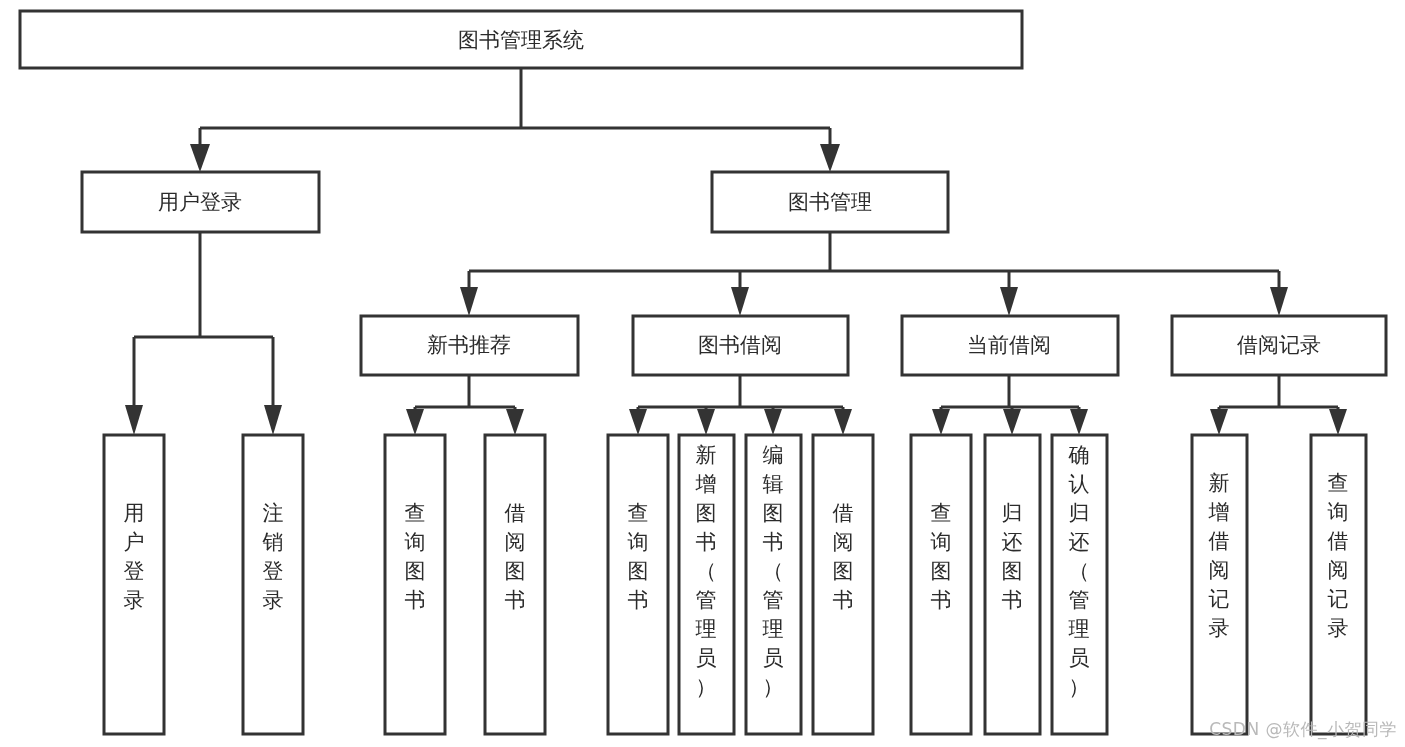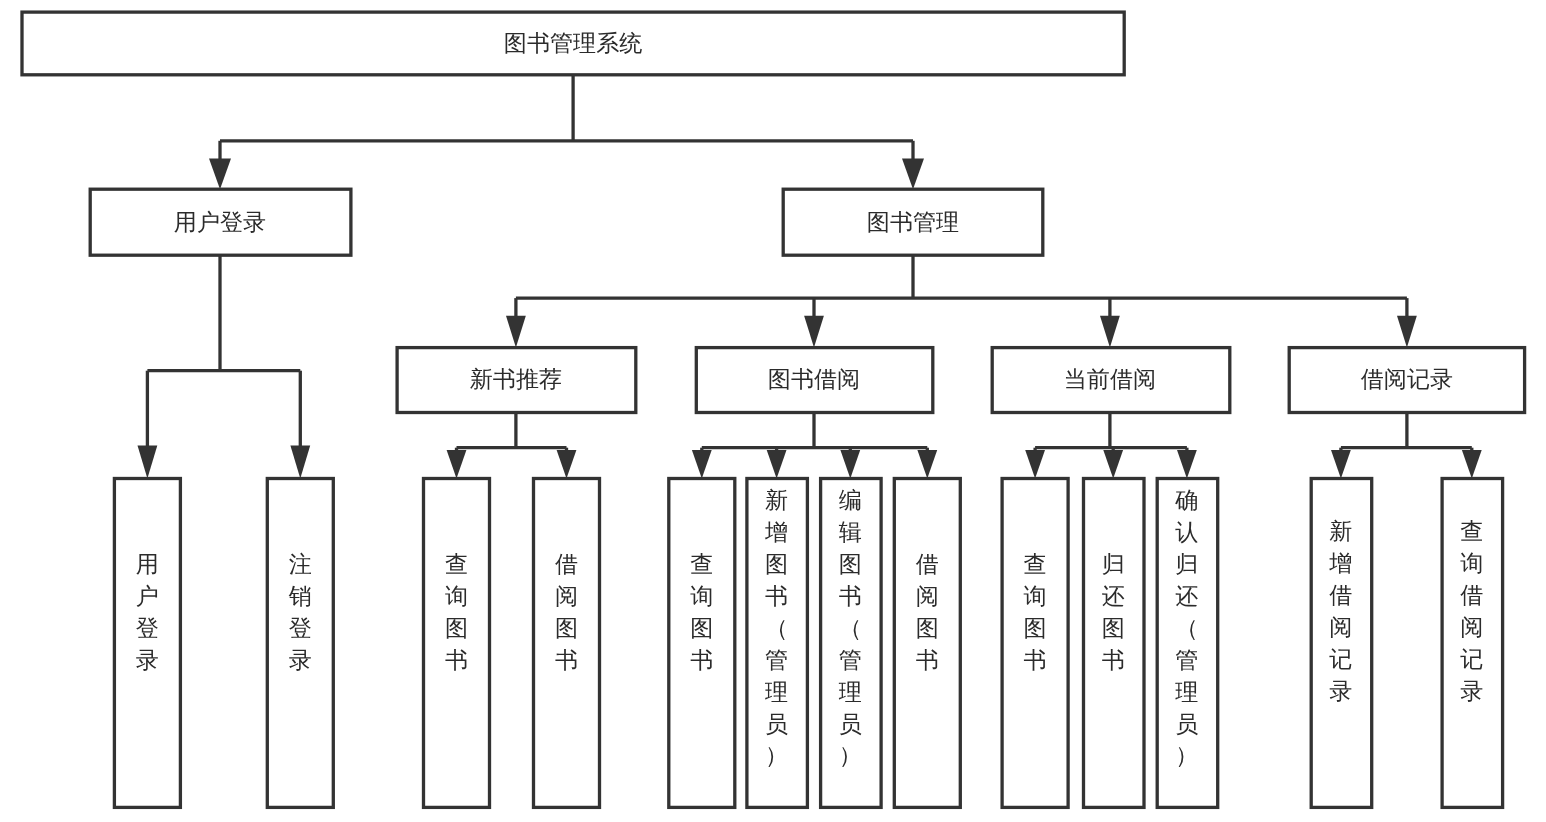--- a/index.html
+++ b/index.html
@@ -242,14 +242,15 @@
       <text class="node-label-v" x="1219" y="490"><tspan x="1219" y="490">新</tspan><tspan x="1219" y="519">增</tspan><tspan x="1219" y="548">借</tspan><tspan x="1219" y="577">阅</tspan><tspan x="1219" y="606">记</tspan><tspan x="1219" y="635">录</tspan></text>
     </g>
 
     <g>
       <rect class="node-box" x="1311" y="435" width="55" height="299"></rect>
       <text class="node-label-v" x="1338" y="490"><tspan x="1338" y="490">查</tspan><tspan x="1338" y="519">询</tspan><tspan x="1338" y="548">借</tspan><tspan x="1338" y="577">阅</tspan><tspan x="1338" y="606">记</tspan><tspan x="1338" y="635">录</tspan></text>
     </g>
 
   </svg>
 
+  <div class="watermark-text">CSDN @软件_小贺同学</div>
 
 </div>
 
 </body></html>

